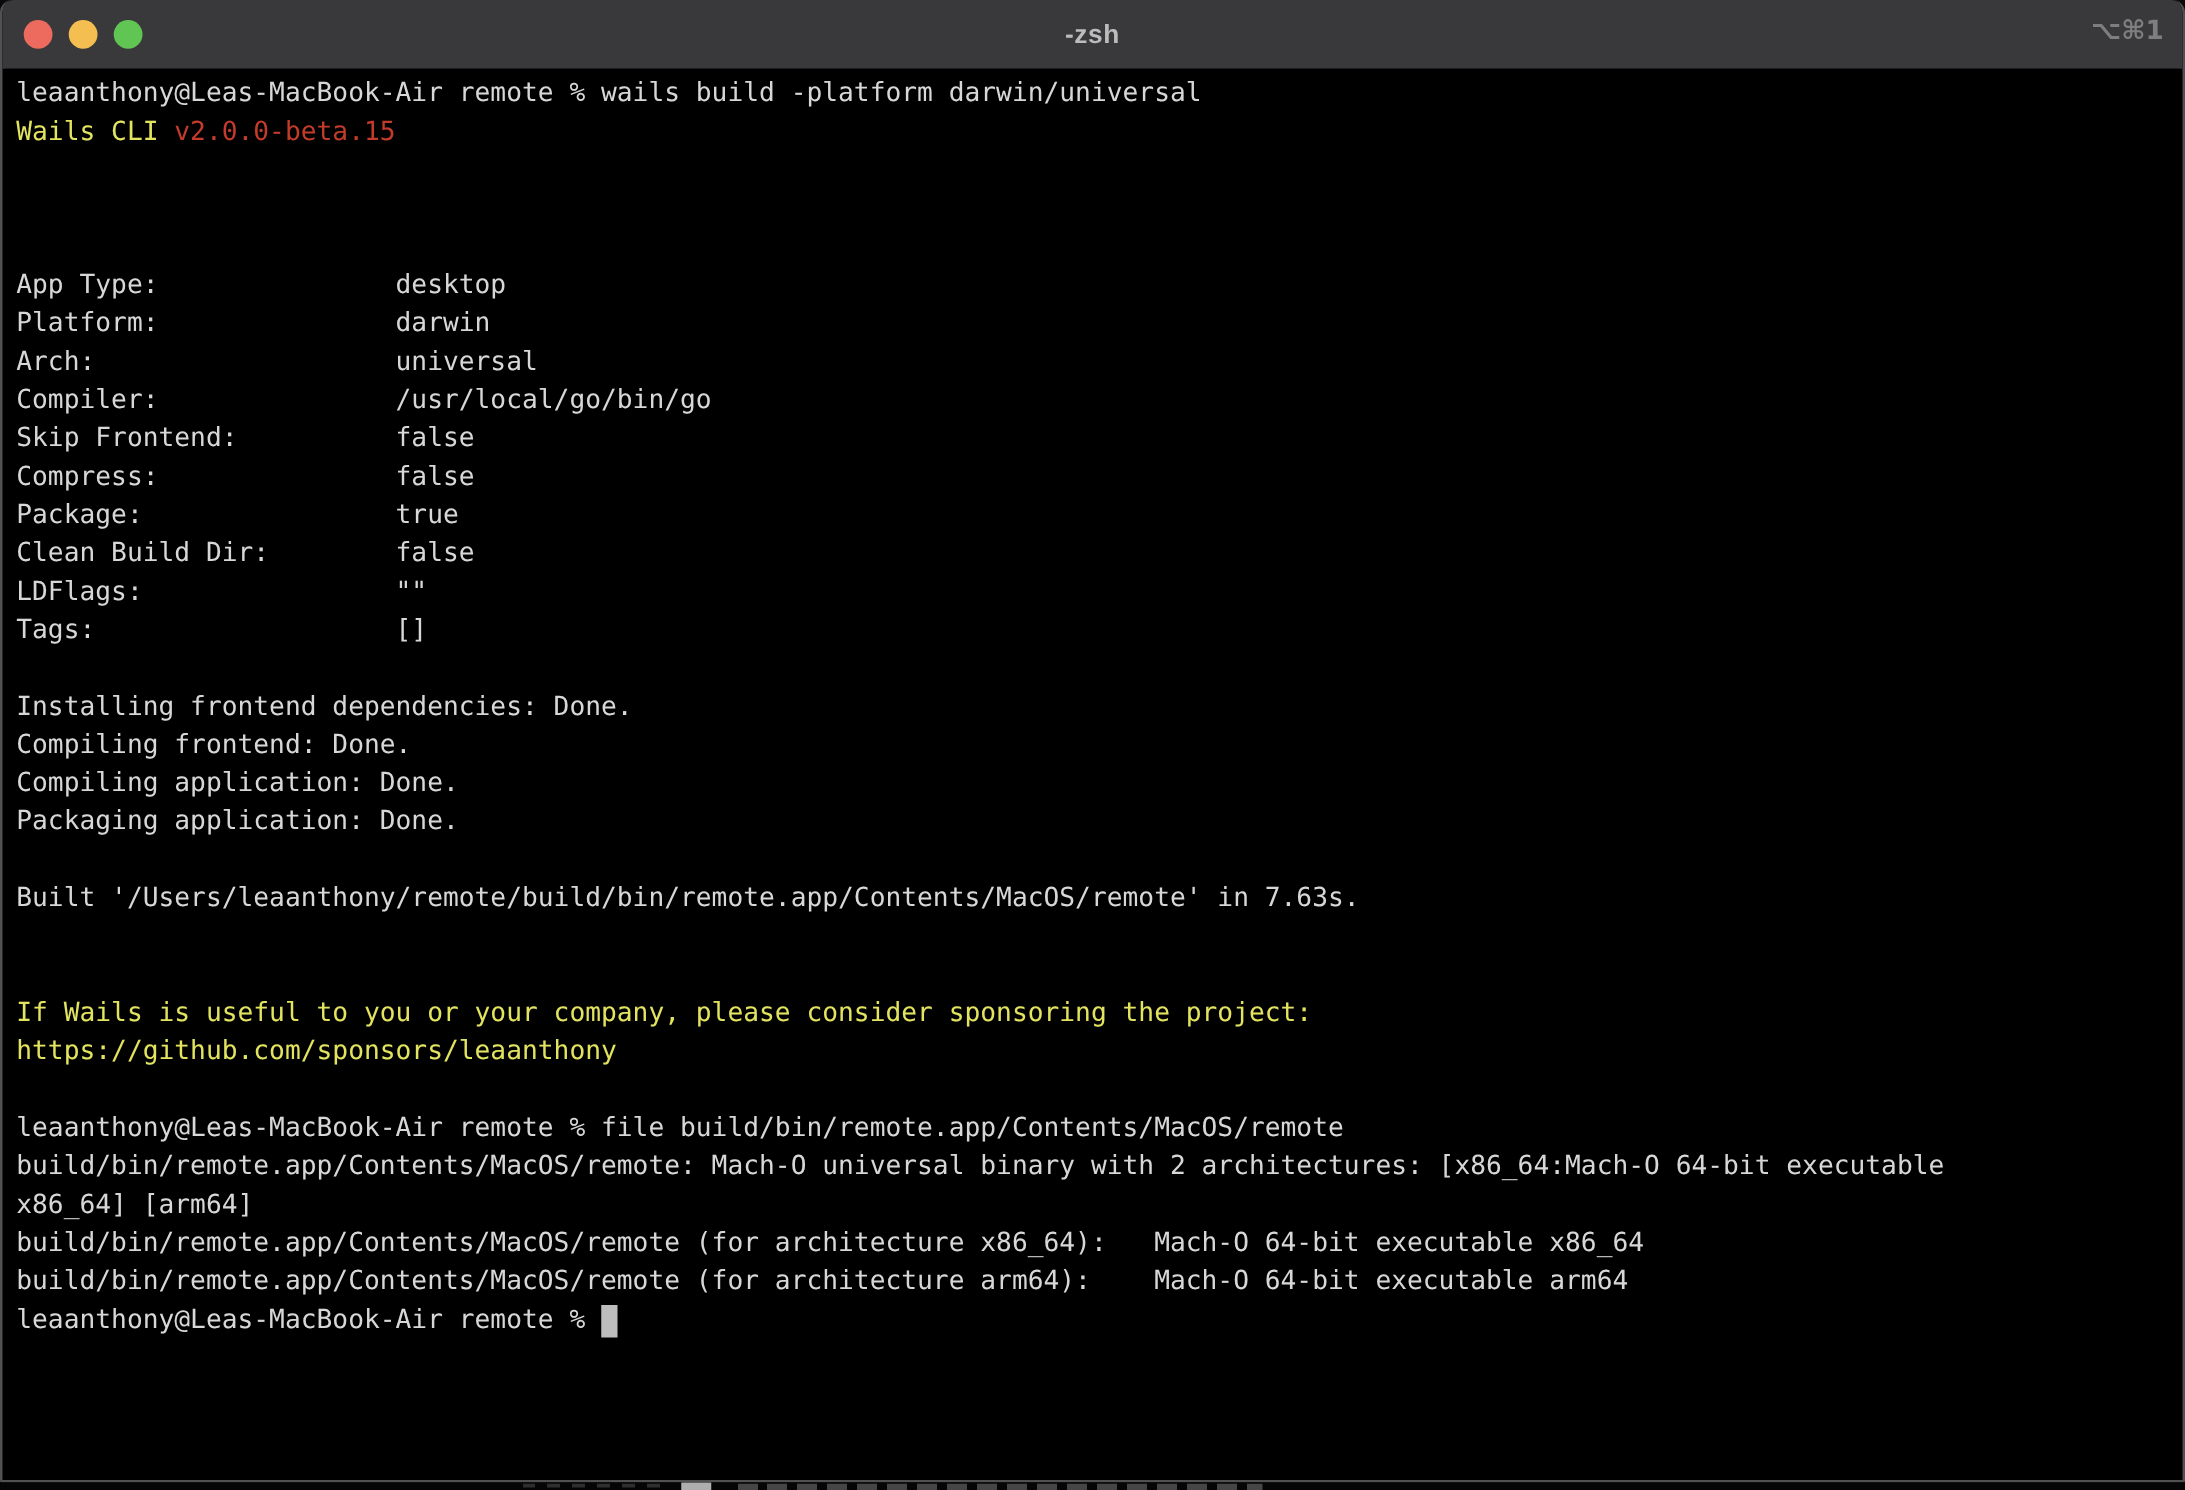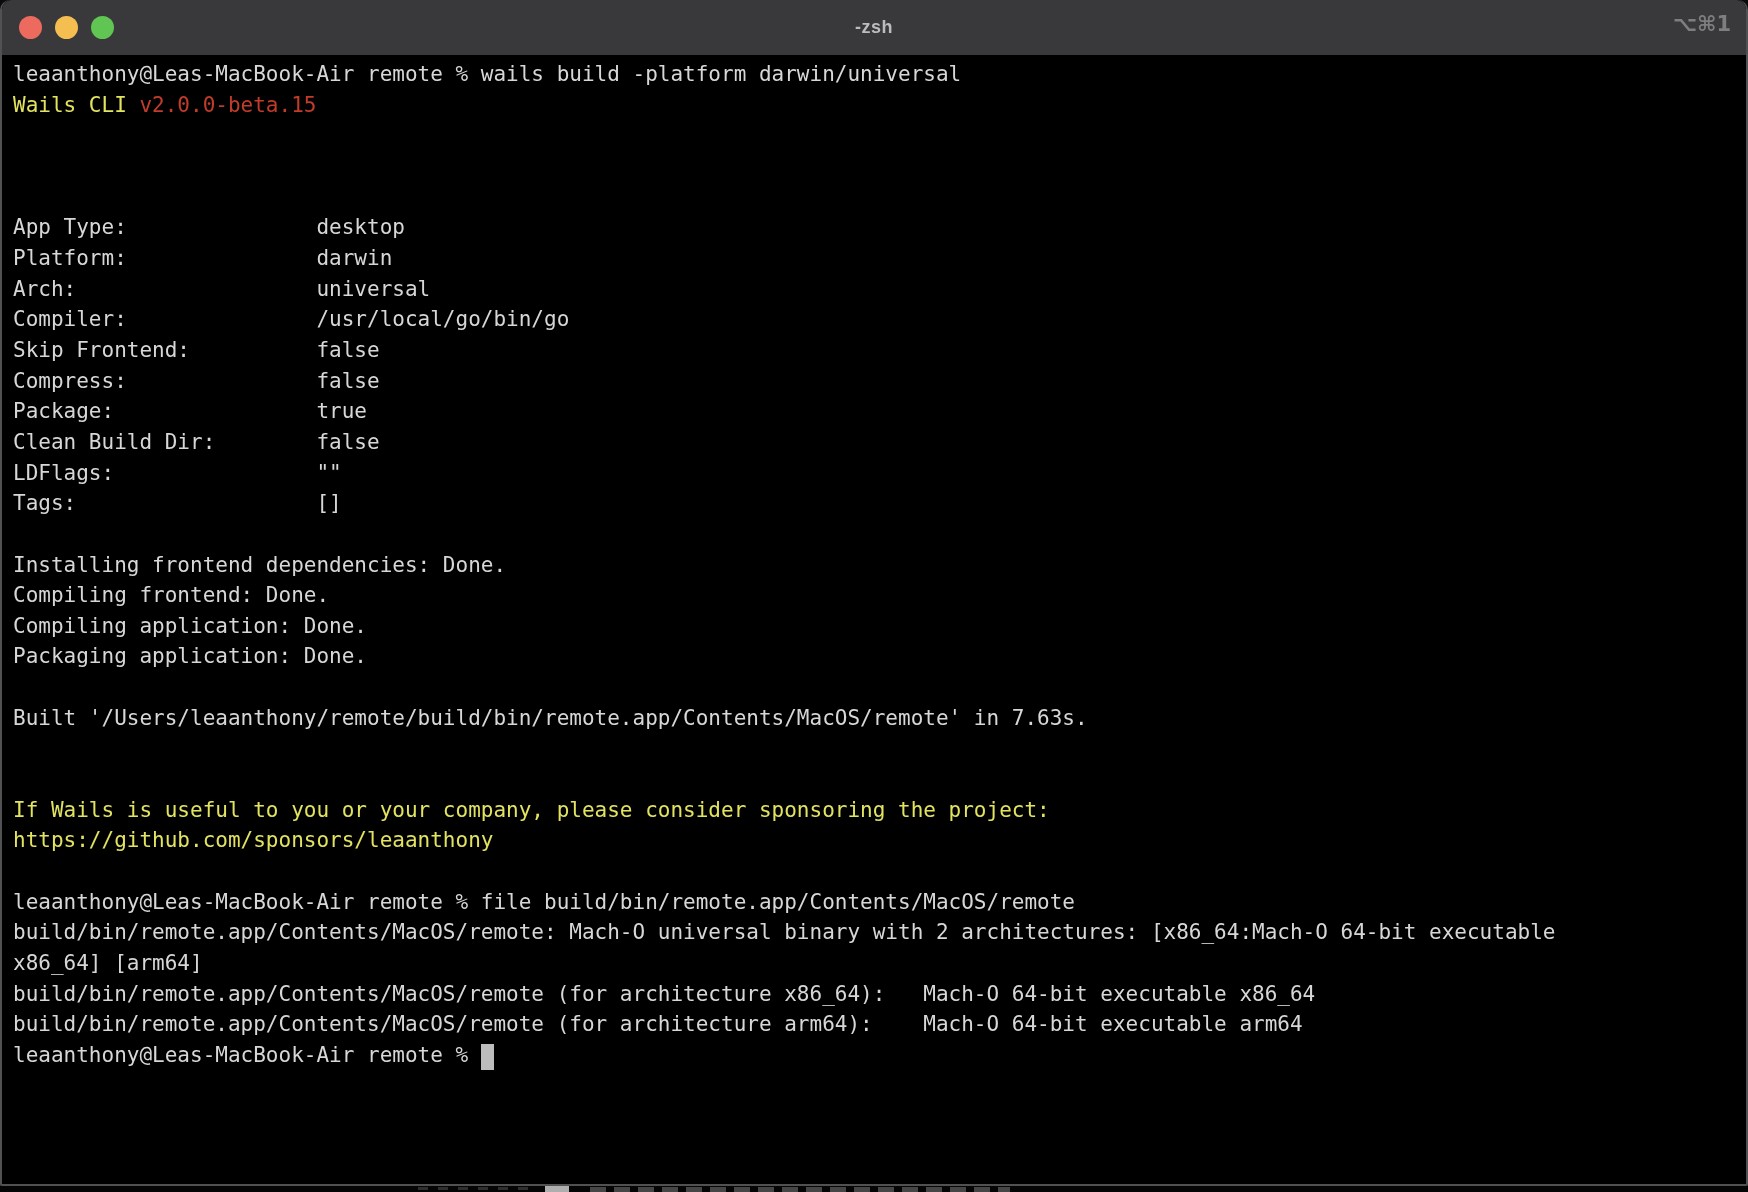--- a/index.html
+++ b/index.html
@@ -42,21 +42,21 @@
     height: 23px;
     border-radius: 50%;
     cursor: default;
   }
   .tb-title {
     position: absolute;
     left: 0; right: 0;
     text-align: center;
     font-family: "Liberation Sans", sans-serif;
     font-weight: bold;
-    font-size: 18px;
+    font-size: 21px;
     letter-spacing: 0.5px;
   }
   .tb-shortcut {
     position: absolute;
     right: 15px;
     top: 12px;
     font-family: "DejaVu Sans", sans-serif;
     font-weight: bold;
     font-size: 21px;
   }

